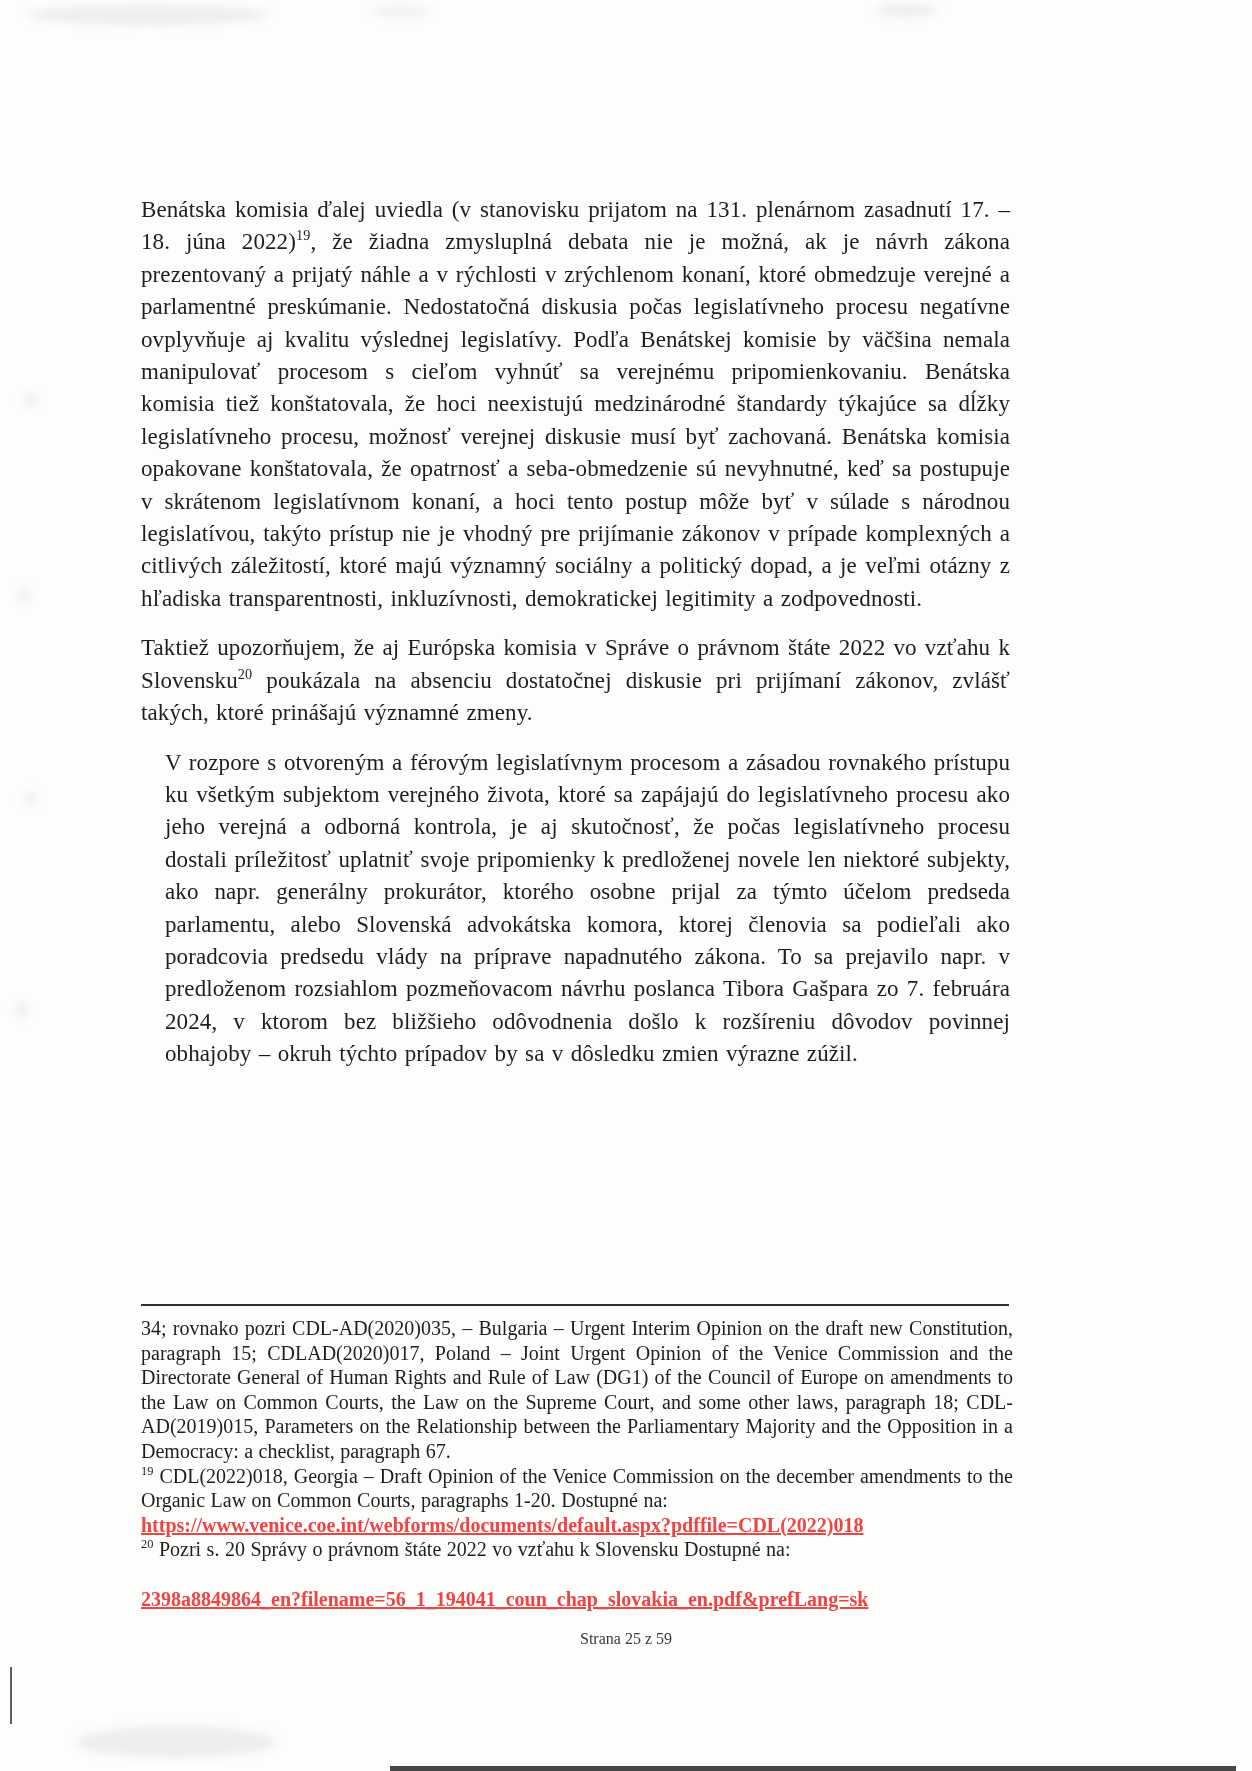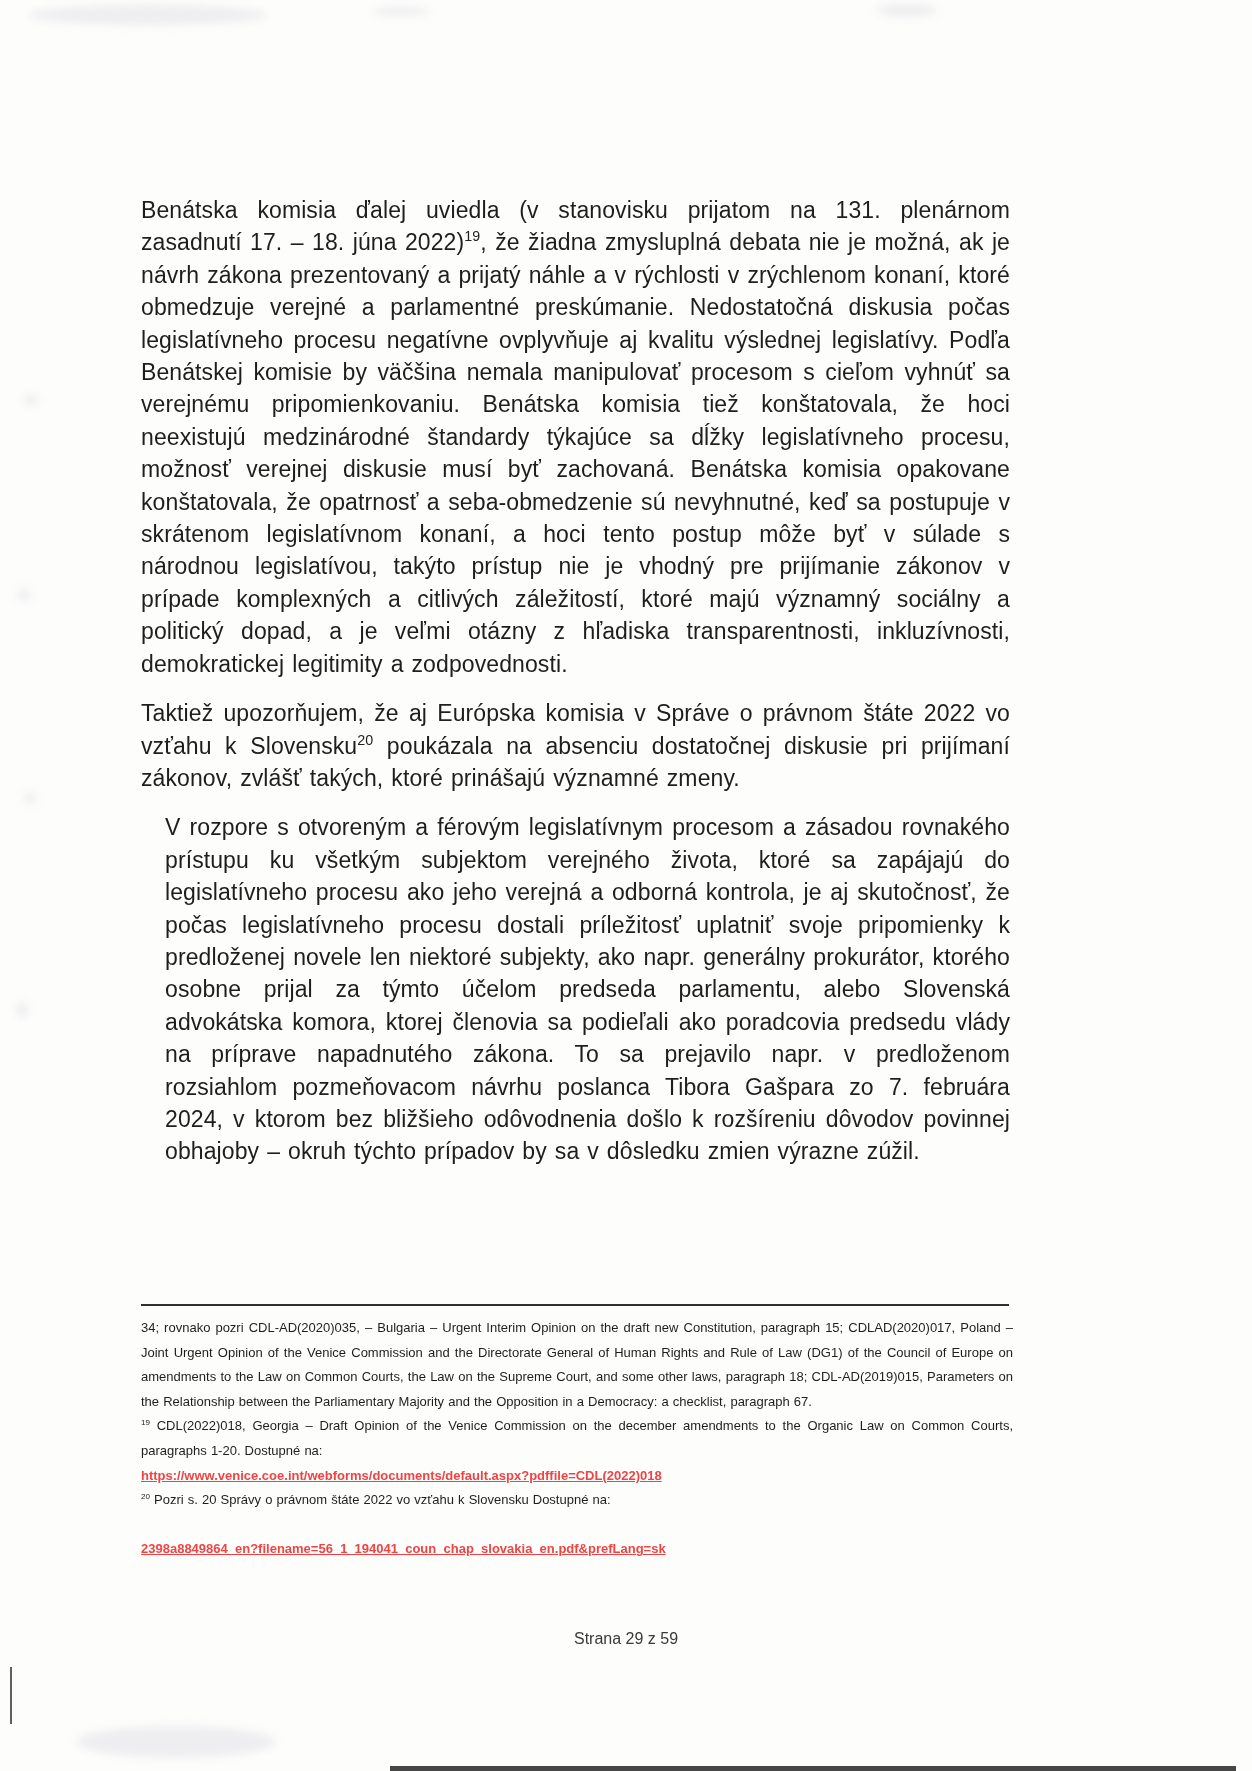--- a/index.html
+++ b/index.html
@@ -2,21 +2,21 @@
 <html><head>
 <meta charset="utf-8">
 <style>
   html, body { margin: 0; padding: 0; background: #ffffff; }
   .page {
     position: relative;
     width: 1252px;
     height: 1771px;
     background: #fdfdfc;
     overflow: hidden;
-    font-family: Liberation Sans, sans-serif;
+    font-family: Liberation Serif, serif;
     color: #1e1e1e;
   }
   .content {
     position: absolute;
     left: 141px;
     top: 194px;
     width: 869px;
   }
   .para {
     margin: 0 0 17px 0;
@@ -38,21 +38,21 @@
     top: 1304px;
     width: 868px;
     height: 2px;
     background: #2f2f2f;
   }
   .footnotes {
     position: absolute;
     left: 141px;
     top: 1316px;
     width: 872px;
-    font-size: 13px;
+    font-size: 20px;
     line-height: 24.6px;
     text-align: justify;
     word-spacing: 0.5px;
   }
   .fn { margin: 0; }
   .fn-link {
     color: #ef4444;
     text-decoration: underline;
     font-weight: bold;
     word-break: break-all;
@@ -117,15 +117,15 @@
     <p class="para"><span>V rozpore s otvoreným a férovým legislatívnym procesom a zásadou rovnakého prístupu ku všetkým subjektom verejného života, ktoré sa zapájajú do legislatívneho procesu ako jeho verejná a odborná kontrola, je aj skutočnosť, že počas legislatívneho procesu dostali príležitosť uplatniť svoje pripomienky k predloženej novele len niektoré subjekty, ako napr. generálny prokurátor, ktorého osobne prijal za týmto účelom predseda parlamentu, alebo Slovenská advokátska komora, ktorej členovia sa podieľali ako poradcovia predsedu vlády na príprave napadnutého zákona. To sa prejavilo napr. v predloženom rozsiahlom pozmeňovacom návrhu poslanca Tibora Gašpara zo 7. februára 2024, v ktorom bez bližšieho odôvodnenia došlo k rozšíreniu dôvodov povinnej obhajoby – okruh týchto prípadov by sa v dôsledku zmien výrazne zúžil.</span></p>
   </div>
 
   <div class="fn-rule"></div>
   <div class="footnotes">
     <p class="fn"><span>34; rovnako pozri CDL-AD(2020)035, – Bulgaria – Urgent Interim Opinion on the draft new Constitution, paragraph 15; CDLAD(2020)017, Poland – Joint Urgent Opinion of the Venice Commission and the Directorate General of Human Rights and Rule of Law (DG1) of the Council of Europe on amendments to the Law on Common Courts, the Law on the Supreme Court, and some other laws, paragraph 18; CDL-AD(2019)015, Parameters on the Relationship between the Parliamentary Majority and the Opposition in a Democracy: a checklist, paragraph 67.</span></p>
     <p class="fn"><sup>19</sup><span> CDL(2022)018, Georgia – Draft Opinion of the Venice Commission on the december amendments to the Organic Law on Common Courts, paragraphs 1-20. Dostupné na:</span><br><a class="fn-link">https://www.venice.coe.int/webforms/documents/default.aspx?pdffile=CDL(2022)018</a></p>
     <p class="fn"><sup>20</sup><span> Pozri s. 20 Správy o právnom štáte 2022 vo vzťahu k Slovensku Dostupné na:</span><br><br><a class="fn-link">2398a8849864_en?filename=56_1_194041_coun_chap_slovakia_en.pdf&amp;prefLang=sk</a></p>
   </div>
 
-  <div class="footer">Strana 29 z 59</div>
+  <div class="footer">Strana 25 z 59</div>
 
 </div>
 
 </body></html>

